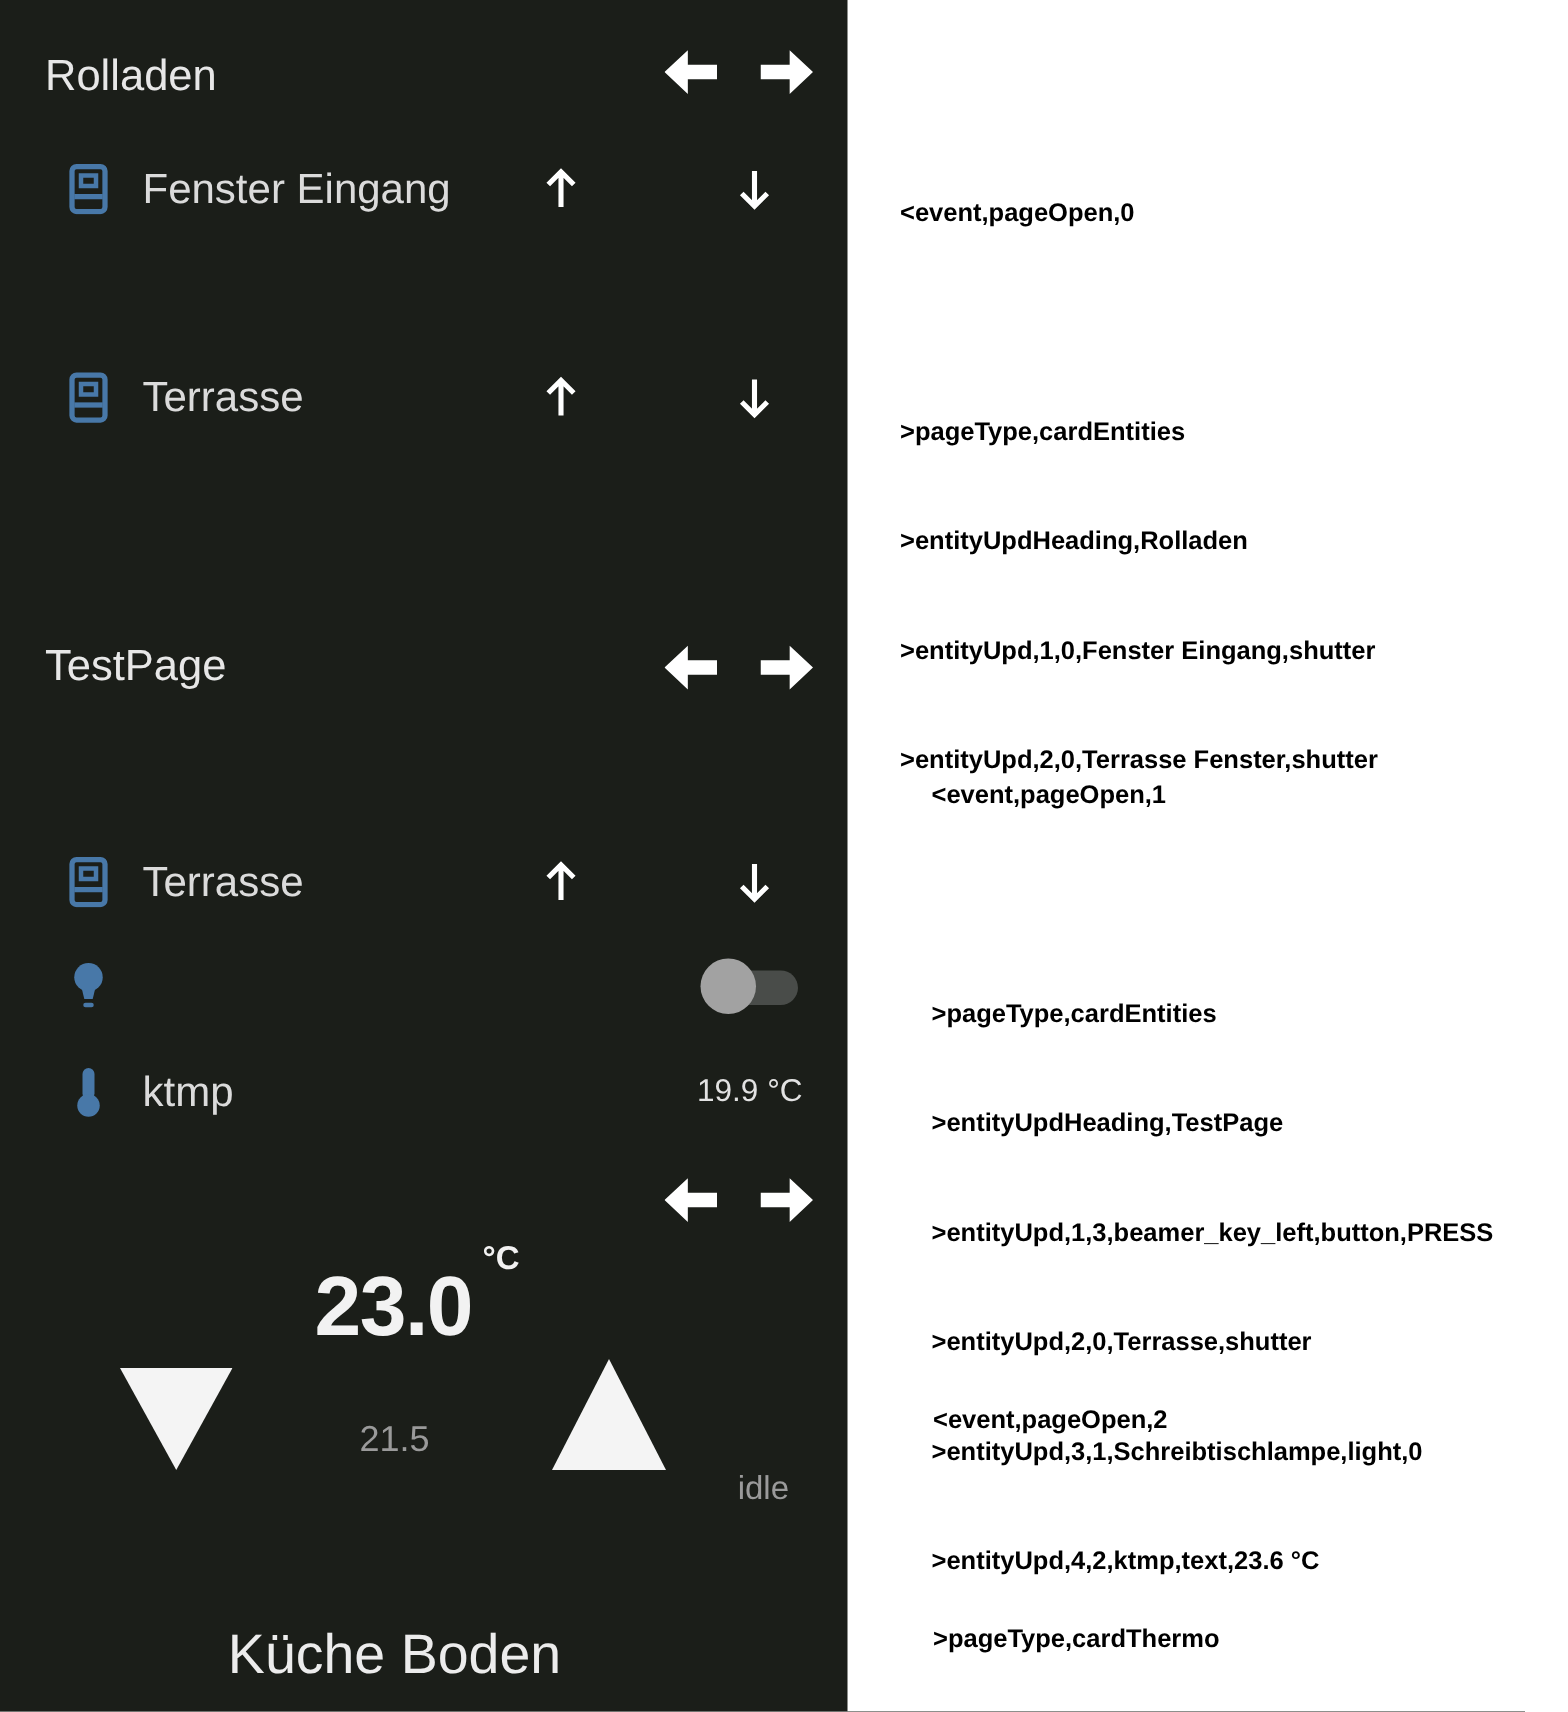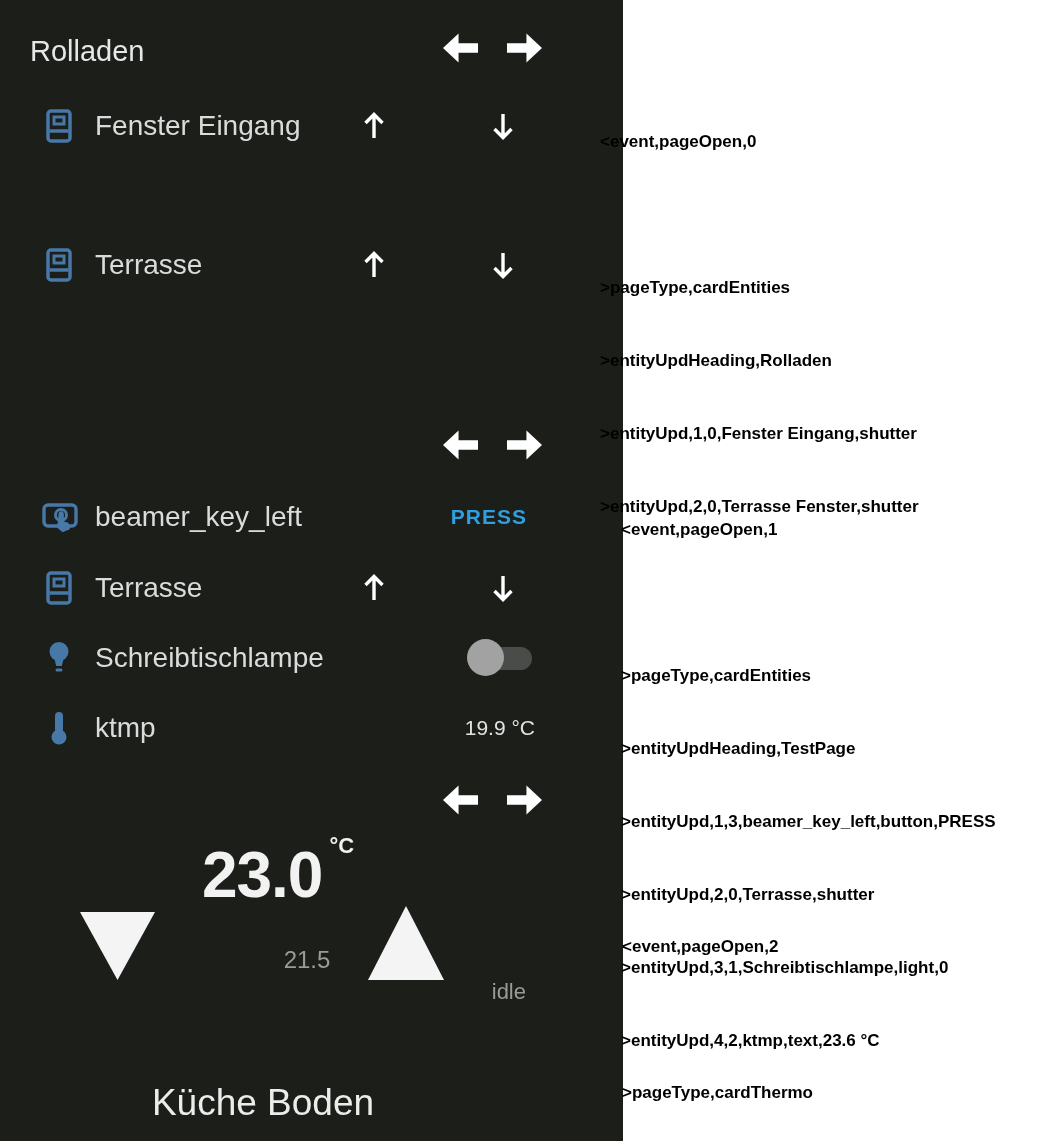--- a/index.html
+++ b/index.html
@@ -1,46 +1,46 @@
 <!DOCTYPE html>
 <html><head>
 <meta charset="utf-8">
 <style>
   html,body{margin:0;padding:0;}
   body{
     width:1045px;height:1141px;position:relative;overflow:hidden;
     background:#ffffff;font-family:"Liberation Sans", sans-serif;
   }
   
-  .panel{position:absolute;left:0;top:0;width:623px;height:1141px;background:#1b1e19;}
+  .panel{position:absolute;left:0;top:0;width:565px;height:1141px;background:#1b1e19;}
   .card-title{position:absolute;left:30px;font-size:29px;line-height:40px;color:#e7e7e7;}
   .nav-arrow{position:absolute;width:35px;height:30px;}
   .nav-arrow svg{display:block;}
   .row{position:absolute;left:0;width:565px;height:44px;}
   .row .icon{position:absolute;left:46px;top:5px;width:26px;height:34px;display:flex;align-items:center;justify-content:center;}
   .row .icon.wide{left:42px;width:36px;}
   .row .label{position:absolute;left:95px;top:0;line-height:44px;font-size:28px;color:#dbdbdb;white-space:nowrap;}
   .ctl{position:absolute;top:5px;width:24px;height:34px;display:flex;align-items:center;justify-content:center;cursor:pointer;}
   .ctl.up{left:362px;}
   .ctl.down{left:491px;}
   .stopbox{position:absolute;left:428px;top:12px;width:20px;height:20px;cursor:pointer;}
   .stopbox .sq{width:20px;height:20px;background:#ffffff;}
   .val{position:absolute;top:0;line-height:44px;font-size:21px;white-space:nowrap;}
   .val.press{right:38px;color:#2e9fdf;font-weight:600;letter-spacing:1px;}
   .val.temp{right:30px;color:#e2e2e2;}
   .toggle{position:absolute;left:467px;top:3px;width:66px;height:38px;cursor:pointer;}
   .toggle .track{position:absolute;left:3px;top:8px;width:62px;height:23px;border-radius:12px;background:#494c49;}
   .toggle .knob{position:absolute;left:0;top:0;width:37px;height:37px;border-radius:50%;background:#a2a2a2;}
   
   .temp-row{position:absolute;left:0;top:838px;width:556px;text-align:center;color:#f2f2f2;white-space:nowrap;}
-  .temp-row .big{font-size:64px;font-weight:700;letter-spacing:-1px;}
+  .temp-row .big{font-size:56px;font-weight:700;letter-spacing:-1px;}
   .temp-row .unit{font-size:22px;font-weight:700;position:relative;top:-44px;margin-left:7px;}
   .tri{position:absolute;cursor:pointer;}
   .center-text{position:absolute;left:0;width:526px;text-align:center;color:#9a9a9a;}
-  .target{top:946px;font-size:24px;padding-left:44px;}
+  .target{top:946px;font-size:24px;}
   .state{top:979px;font-size:22px;text-align:right;}
   .thermo-title{top:1082px;font-size:37px;color:#ececec;}
   
   .con-block{position:absolute;font-size:17px;font-weight:700;line-height:24.3px;color:#000;white-space:pre;}
   .con-gap{height:25px;}
 </style>
 </head>
 <body>
 
 <div class="panel">
@@ -95,42 +95,32 @@
         </svg>
       </span>
     <span class="stopbox"><span class="sq"></span></span>
     <span class="ctl down">
         <svg width="24" height="34" viewBox="0 0 24 34">
           <path d="M12 5 L12 28 M3.5 20 L12 28.5 L20.5 20" fill="none" stroke="#fff" stroke-width="3.4"></path>
         </svg>
       </span>
   </div>
 
+  <div class="card-title" style="top:424px">TestPage</div>
   <div class="nav-arrow" style="left:443px;top:430px">
     <span><svg width="35" height="30" viewBox="0 0 36 30">
           <polygon points="36,10 16,10 16,0 0,15 16,30 16,20 36,20" fill="#fff"></polygon>
         </svg></span>
   </div>
   <div class="nav-arrow" style="left:507px;top:430px">
     <span><svg width="35" height="30" viewBox="0 0 36 30">
           <polygon points="0,10 20,10 20,0 36,15 20,30 20,20 0,20" fill="#fff"></polygon>
         </svg></span>
   </div>
 
-  <div class="row" style="top:495px">
-    <span class="icon wide">
-      <svg width="36" height="34" viewBox="0 0 36 34">
-          <rect x="2" y="5" width="32" height="21" rx="4" fill="none" stroke="#4878a8" stroke-width="3.4"></rect>
-          <circle cx="19" cy="15" r="5.5" fill="none" stroke="#4878a8" stroke-width="3"></circle>
-          <path d="M16.5 14 c0-1.6 1.2-2.8 2.7-2.8 1.5 0 2.7 1.2 2.7 2.8 l0 7.5 4.6 1.2 1.5 6.5 -7.5 3 -6 -5.2 1.5 -5.5 z" fill="#4878a8"></path>
-        </svg>
-    </span>
-    <span class="label">beamer_key_left</span>
-    <span class="val press">PRESS</span>
-  </div>
 
   <div class="row" style="top:566px">
     <span class="icon">
       <svg width="26" height="34" viewBox="0 0 26 34">
           <rect x="2" y="2" width="22" height="30" rx="3" fill="none" stroke="#4878a8" stroke-width="3.5"></rect>
           <rect x="8" y="8" width="10" height="7" fill="none" stroke="#4878a8" stroke-width="3"></rect>
           <line x1="3.5" y1="22" x2="22.5" y2="22" stroke="#4878a8" stroke-width="3.5"></line>
         </svg>
     </span>
     <span class="label">Terrasse</span>
@@ -148,21 +138,20 @@
   </div>
 
   <div class="row" style="top:636px">
     <span class="icon">
       <svg width="24" height="34" viewBox="0 0 24 34">
           <circle cx="12" cy="10.5" r="9.5" fill="#4878a8"></circle>
           <path d="M7.5 18 h9 l-1.7 7 h-5.6 z" fill="#4878a8"></path>
           <rect x="8.5" y="27.5" width="7" height="3" rx="1.5" fill="#4878a8"></rect>
         </svg>
     </span>
-    <span class="label">Schreibtischlampe</span>
     <span class="toggle">
       <span class="track"></span>
       <span class="knob"></span>
     </span>
   </div>
 
   <div class="row" style="top:706px">
     <span class="icon">
       <svg width="22" height="34" viewBox="0 0 22 34">
           <rect x="7" y="1" width="8" height="21" rx="4" fill="#4878a8"></rect>

